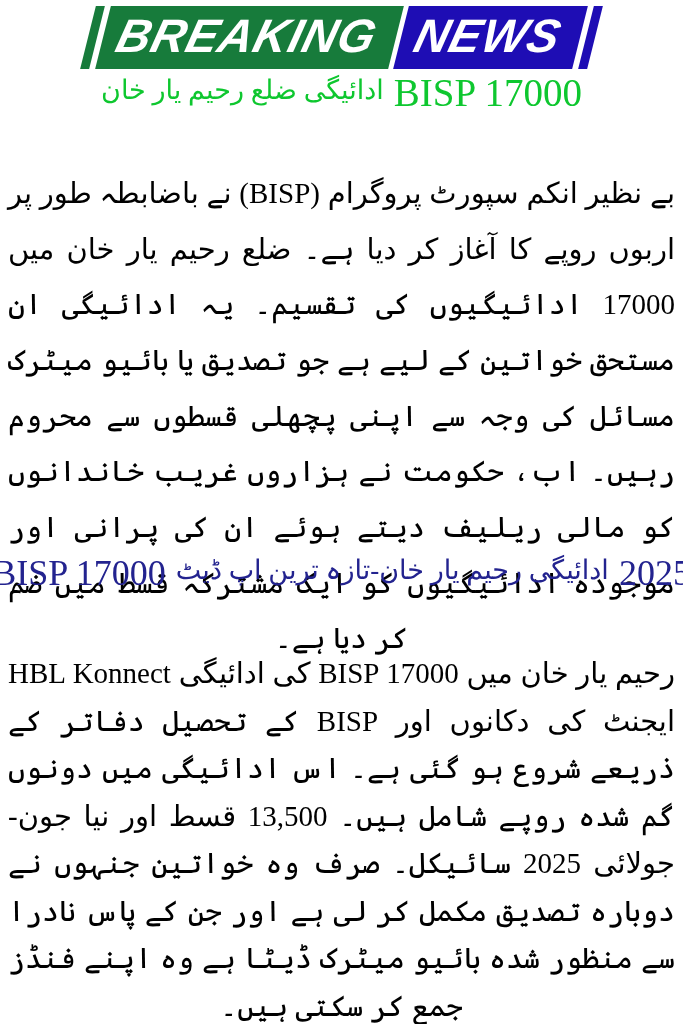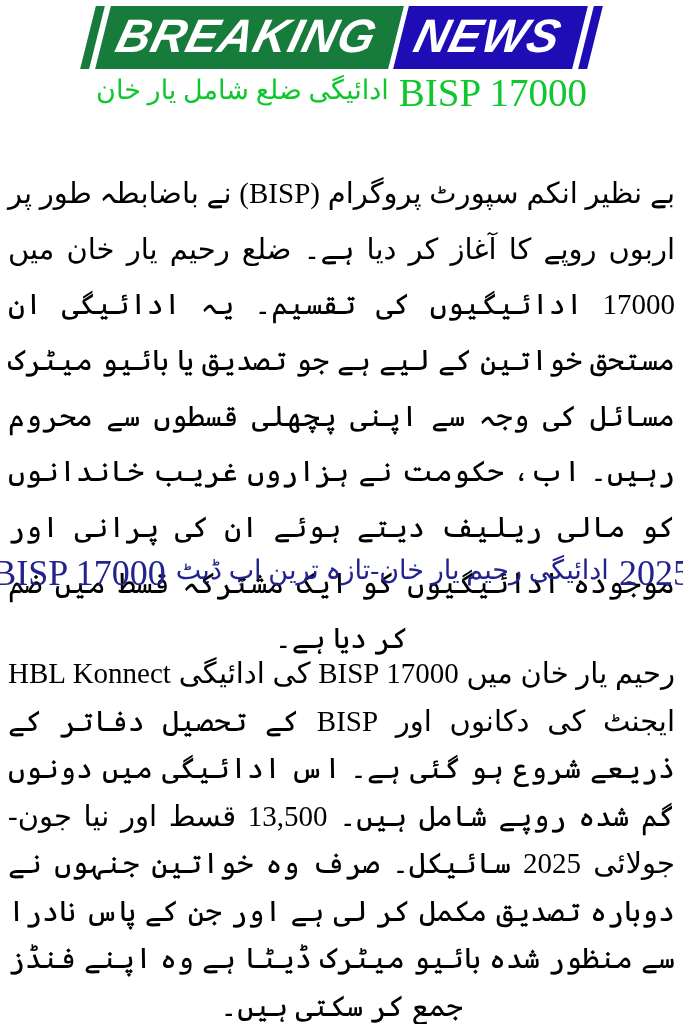--- a/index.html
+++ b/index.html
@@ -69,21 +69,21 @@
     <div class="banner-box breaking-box">
       <span>BREAKING</span>
     </div>
     <div class="banner-box news-box">
       <span>NEWS</span>
     </div>
     <div class="accent-right"></div>
   </div>
 
   <div class="heading heading-1">
-    <span class="urdu">ادائیگی ضلع شامل یار خان</span>
+    <span class="urdu">ادائیگی ضلع رحیم یار خان</span>
     <span class="latin">BISP 17000</span>
   </div>
 
   <div class="para para-1" dir="rtl">بے نظیر انکم سپورٹ پروگرام (BISP) نے باضابطہ طور پر اربوں روپے کا آغاز کر دیا ہے۔ ضلع رحیم یار خان میں 17000 ادائیگیوں کی تقسیم۔ یہ ادائیگی ان مستحق خواتین کے لیے ہے جو تصدیق یا بائیو میٹرک مسائل کی وجہ سے اپنی پچھلی قسطوں سے محروم رہیں۔ اب، حکومت نے ہزاروں غریب خاندانوں کو مالی ریلیف دیتے ہوئے ان کی پرانی اور موجودہ ادائیگیوں کو ایک مشترکہ قسط میں ضم کر دیا ہے۔</div>
 
   <div class="heading heading-2">
     <span class="latin">BISP 17000</span>
     <span class="urdu">ادائیگی رحیم یار خان-تازہ ترین اپ ڈیٹ</span>
     <span class="latin">2025</span>
   </div>

